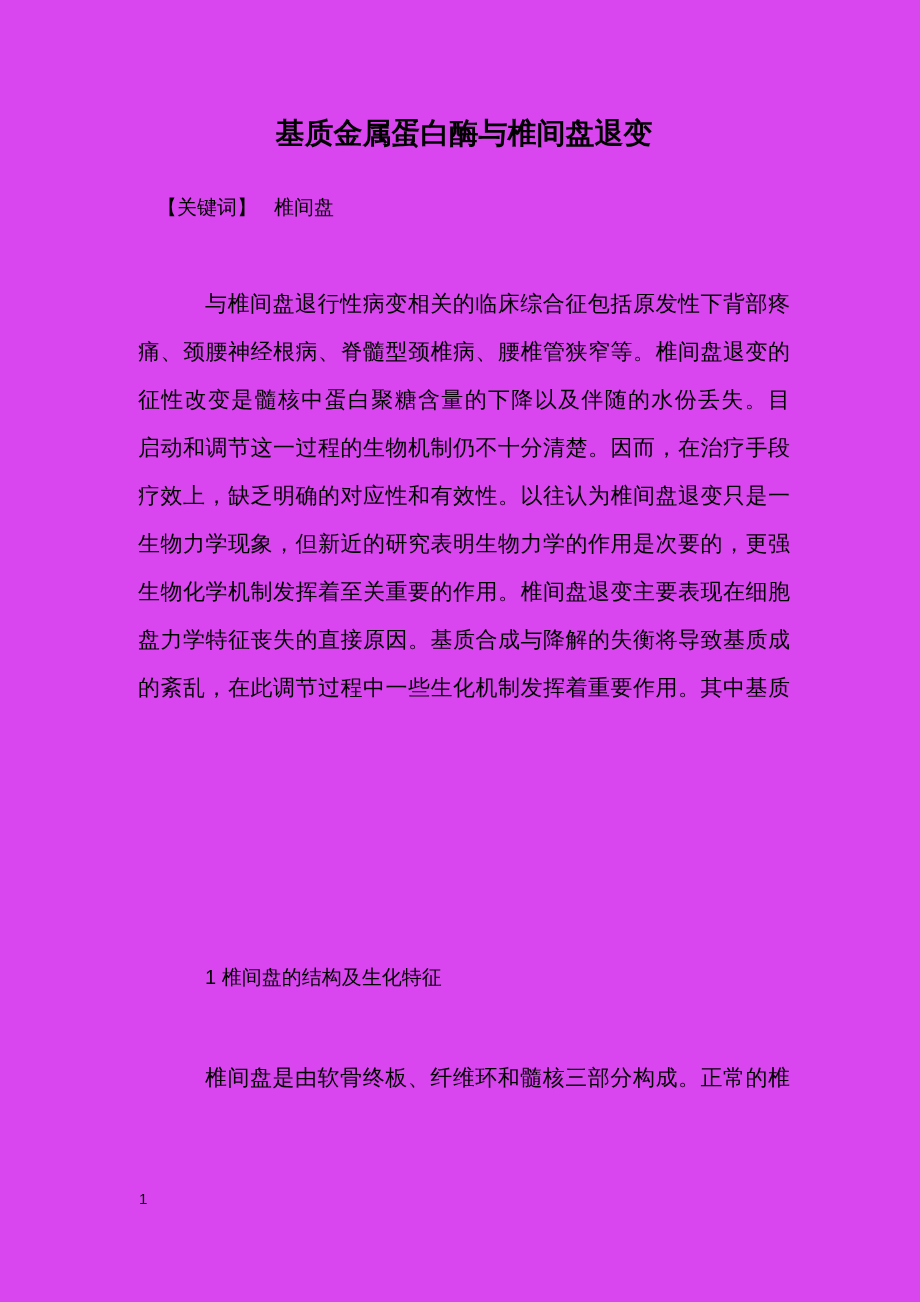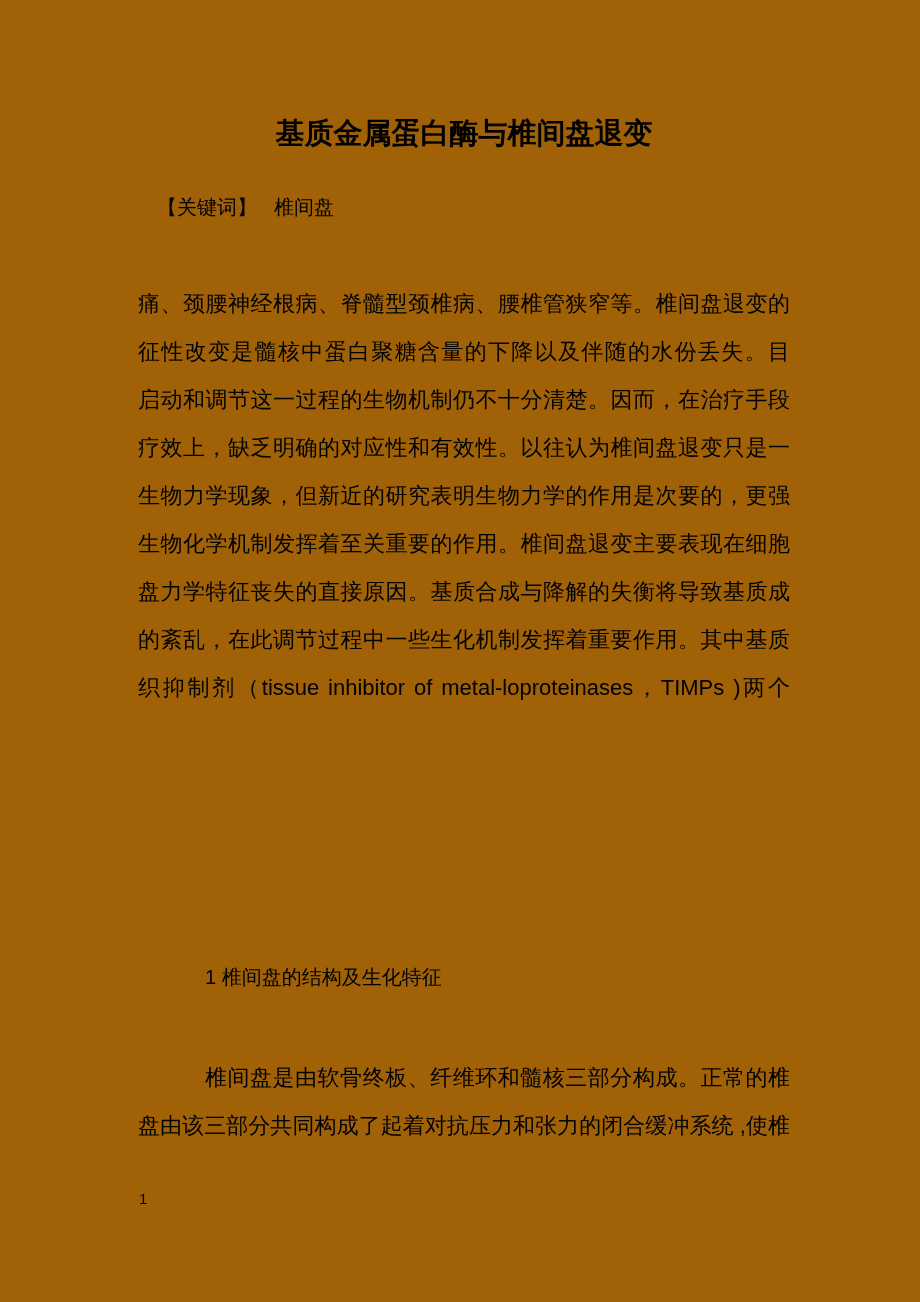--- a/index.html
+++ b/index.html
@@ -4,21 +4,21 @@
 <style>
   html, body {
     margin: 0;
     padding: 0;
     background: #ffffff;
   }
   .page {
     position: relative;
     width: 920px;
     height: 1302px;
-    background: #a16207;
+    background: #d946ef;
     color: #000000;
     font-family: "Liberation Sans", sans-serif;
     overflow: hidden;
   }
   .doc-title {
     position: absolute;
     top: 112px;
     left: 138px;
     width: 652px;
     margin: 0;
@@ -82,33 +82,32 @@
 
 <div class="page">
 
   <h1 class="doc-title">基质金属蛋白酶与椎间盘退变</h1>
 
   <div class="keywords-line">
     <span>【关键词】</span><span class="kw-value">椎间盘</span>
   </div>
 
   <div class="para para-1">
+    <div class="line fill indent">与椎间盘退行性病变相关的临床综合征包括原发性下背部疼</div>
     <div class="line fill">痛、颈腰神经根病、脊髓型颈椎病、腰椎管狭窄等。椎间盘退变的特</div>
     <div class="line fill">征性改变是髓核中蛋白聚糖含量的下降以及伴随的水份丢失。目前，</div>
     <div class="line fill">启动和调节这一过程的生物机制仍不十分清楚。因而，在治疗手段和</div>
     <div class="line fill">疗效上，缺乏明确的对应性和有效性。以往认为椎间盘退变只是一种</div>
     <div class="line fill">生物力学现象，但新近的研究表明生物力学的作用是次要的，更强调</div>
     <div class="line fill">生物化学机制发挥着至关重要的作用。椎间盘退变主要表现在细胞和</div>
     <div class="line fill">盘力学特征丧失的直接原因。基质合成与降解的失衡将导致基质成分</div>
     <div class="line fill">的紊乱，在此调节过程中一些生化机制发挥着重要作用。其中基质金</div>
-    <div class="line fill">织抑制剂（tissue inhibitor of metal-loproteinases，TIMPs )两个</div>
   </div>
 
   <div class="section-heading">1 椎间盘的结构及生化特征</div>
 
   <div class="para para-2">
     <div class="line fill indent">椎间盘是由软骨终板、纤维环和髓核三部分构成。正常的椎间</div>
-    <div class="line fill">盘由该三部分共同构成了起着对抗压力和张力的闭合缓冲系统 ,使椎</div>
   </div>
 
   <div class="page-number">1</div>
 
 </div>
 
 </body></html>

